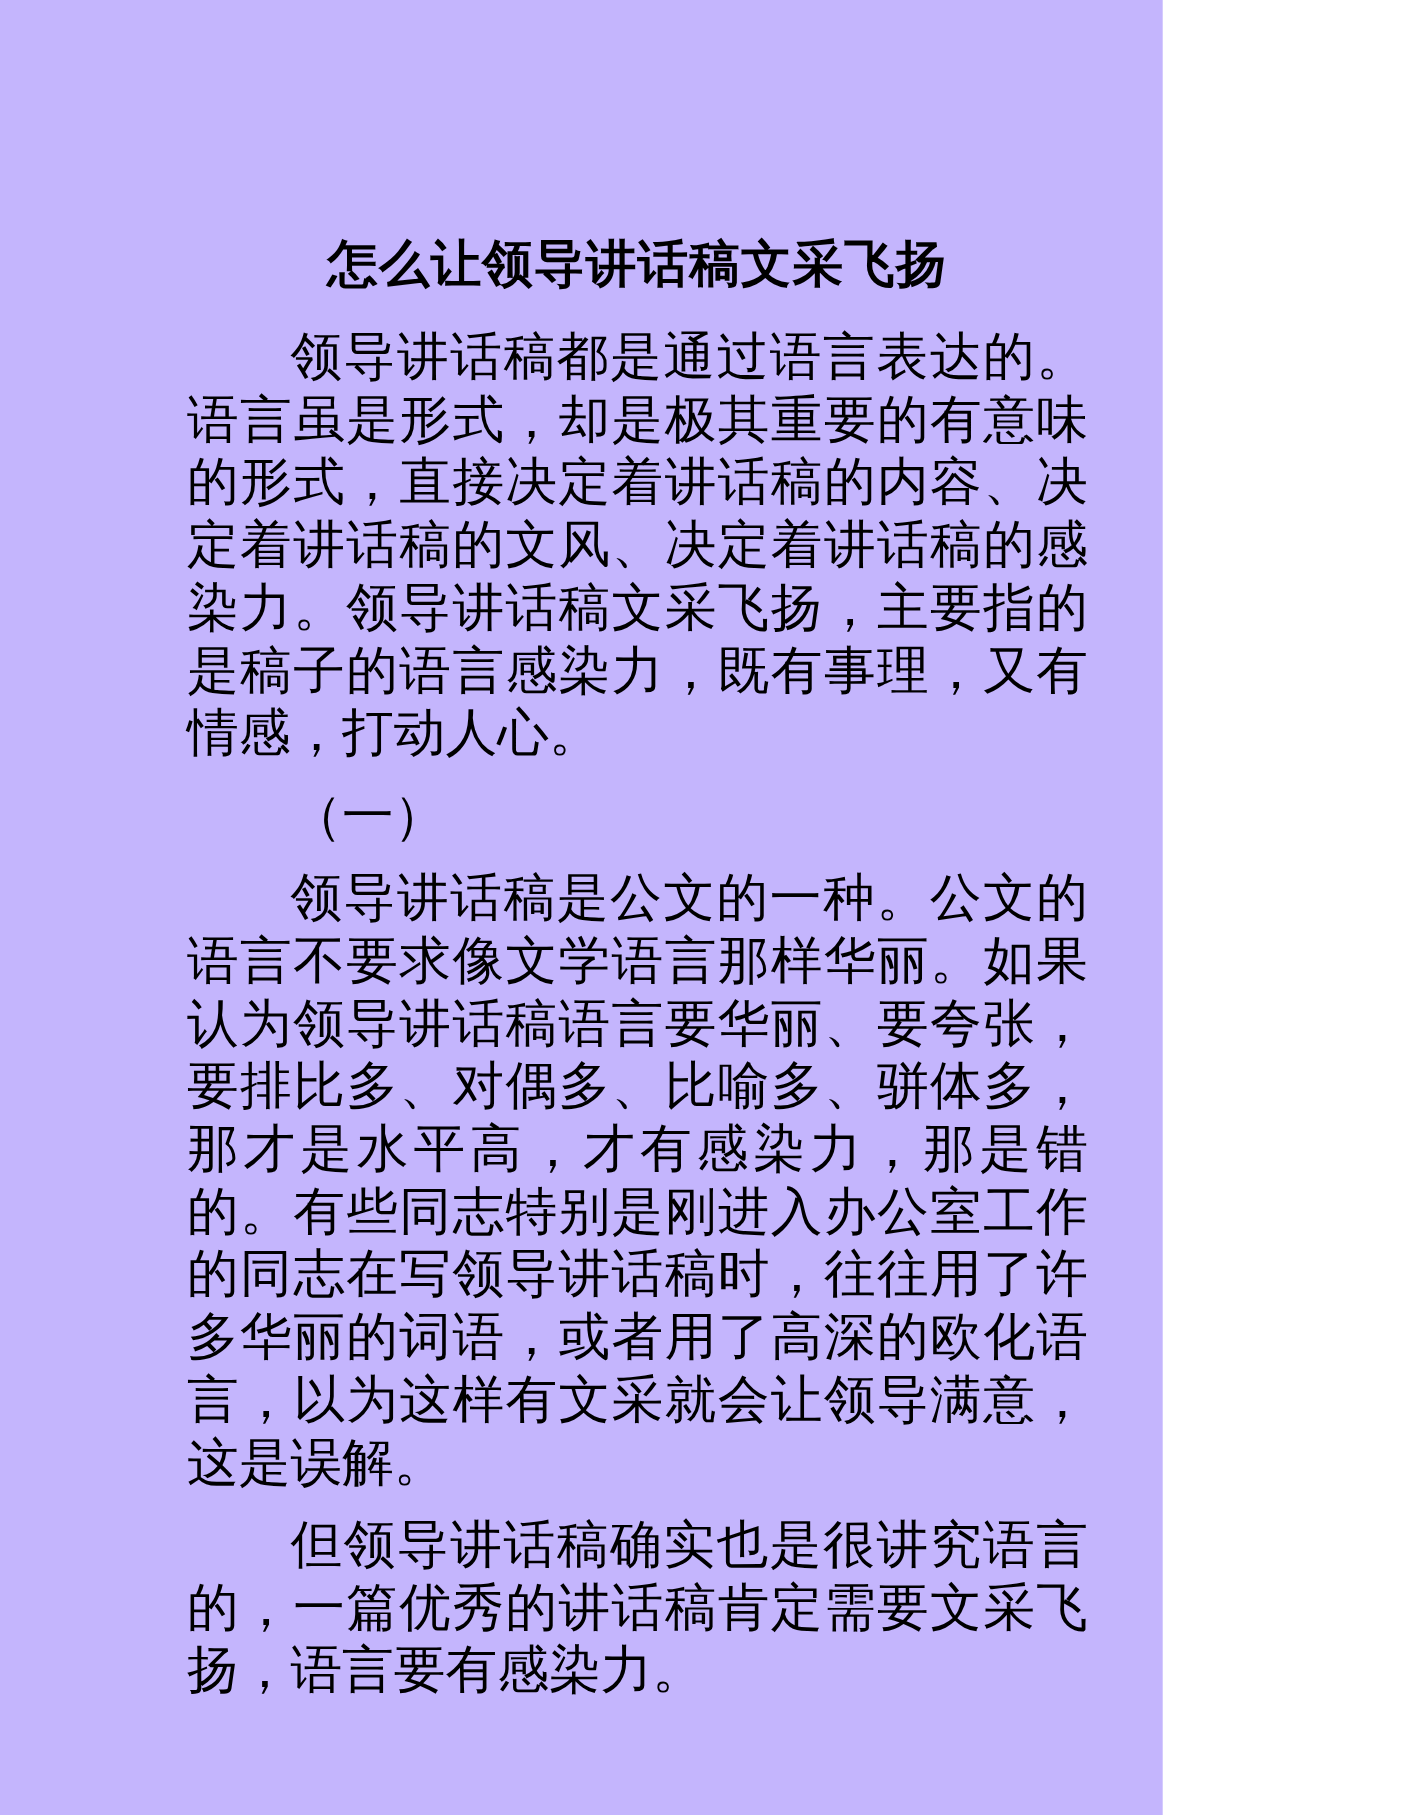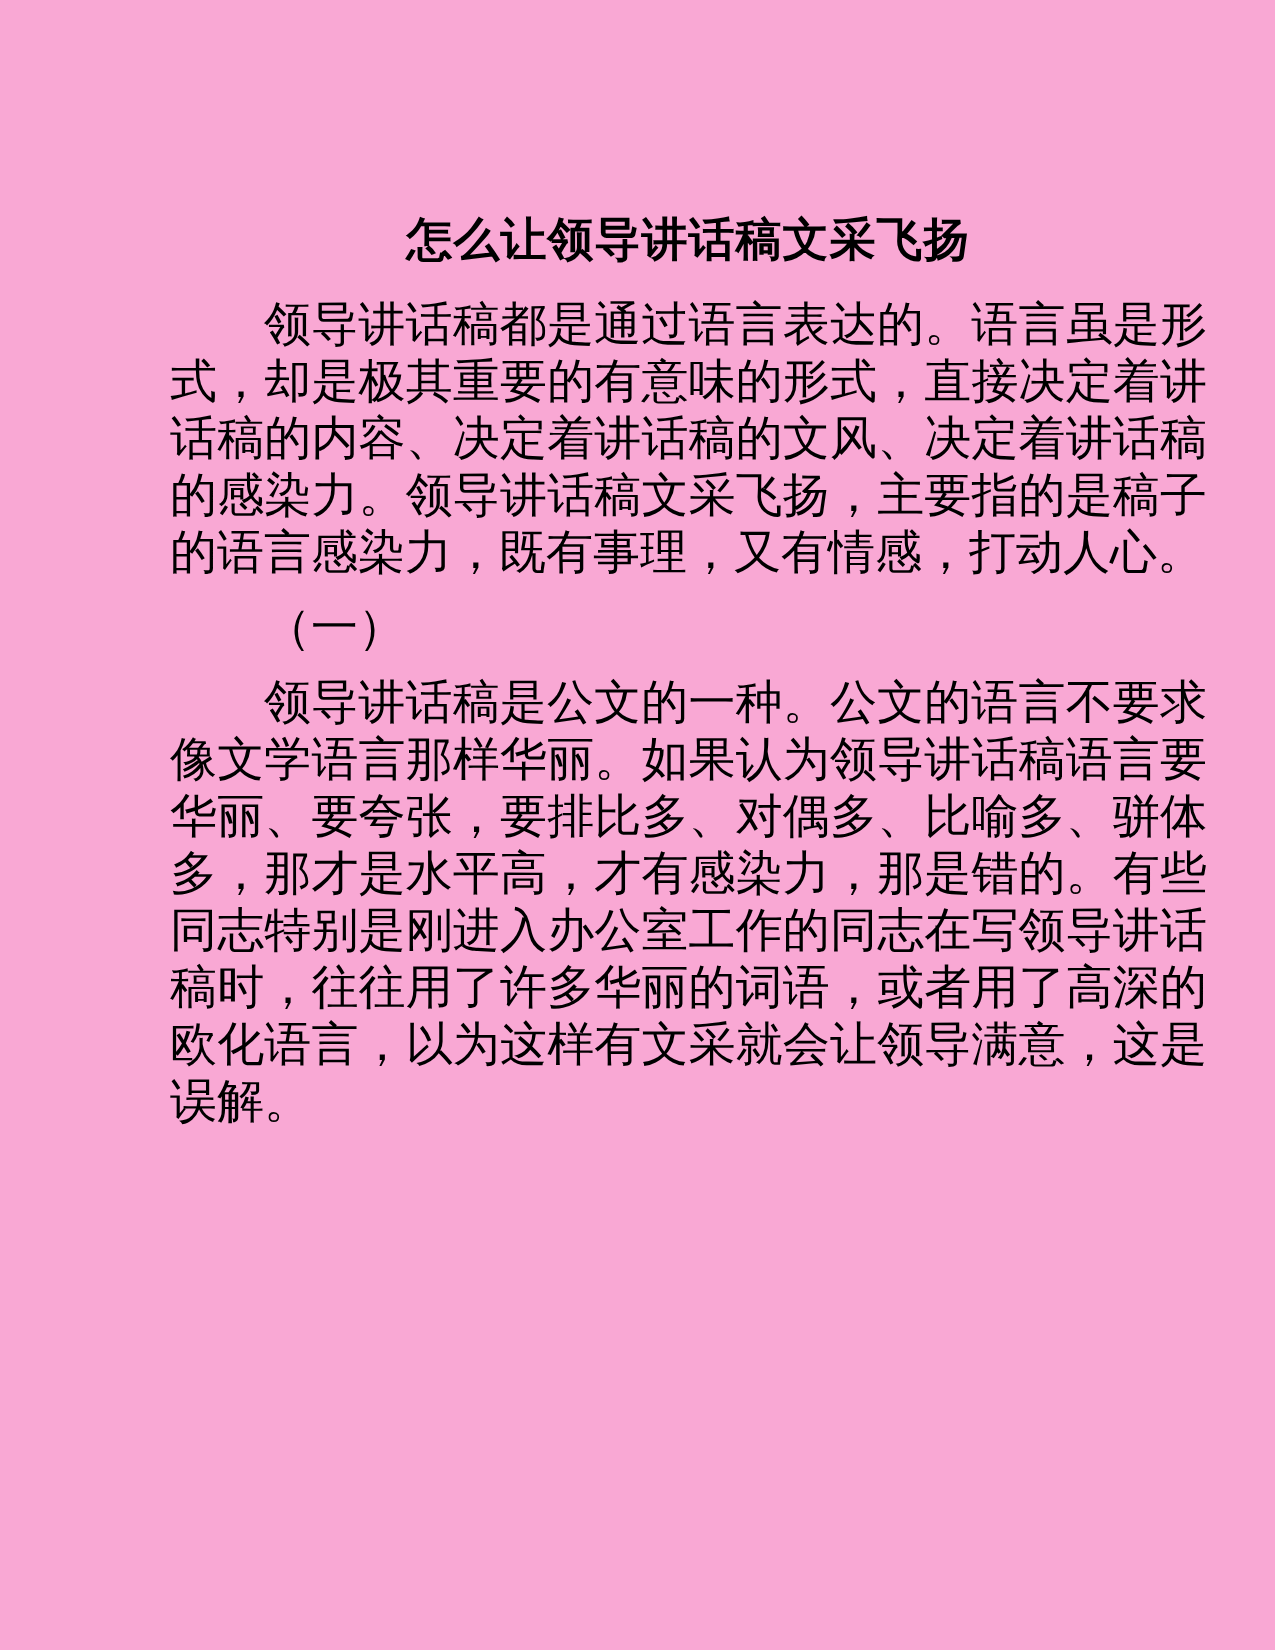--- a/index.html
+++ b/index.html
@@ -2,23 +2,23 @@
 <html><head>
 <meta charset="utf-8">
 <style>
   html, body {
     margin: 0;
     padding: 0;
     background: #ffffff;
   }
   .page {
     position: relative;
-    width: 1275px;
+    width: 1057px;
     height: 1650px;
-    background: #f9a8d4;
+    background: #c4b5fd;
     box-sizing: border-box;
     padding: 203px 68px 0 170px;
     font-family: "Liberation Sans", sans-serif;
     color: #000000;
     overflow: hidden;
   }
   .doc-title {
     font-size: 46px;
     font-weight: 700;
     text-align: center;
@@ -44,13 +44,14 @@
 <div class="page">
   <h1 class="doc-title">怎么让领导讲话稿文采飞扬</h1>
 
   <p class="para">领导讲话稿都是通过语言表达的。语言虽是形式，却是极其重要的有意味的形式，直接决定着讲话稿的内容、决定着讲话稿的文风、决定着讲话稿的感染力。领导讲话稿文采飞扬，主要指的是稿子的语言感染力，既有事理，又有情感，打动人心。</p>
 
   <p class="para section-marker">（一）</p>
 
 
   <p class="para">领导讲话稿是公文的一种。公文的语言不要求像文学语言那样华丽。如果认为领导讲话稿语言要华丽、要夸张，要排比多、对偶多、比喻多、骈体多，那才是水平高，才有感染力，那是错的。有些同志特别是刚进入办公室工作的同志在写领导讲话稿时，往往用了许多华丽的词语，或者用了高深的欧化语言，以为这样有文采就会让领导满意，这是误解。</p>
 
+  <p class="para">但领导讲话稿确实也是很讲究语言的，一篇优秀的讲话稿肯定需要文采飞扬，语言要有感染力。</p>
 </div>
 
 </body></html>

